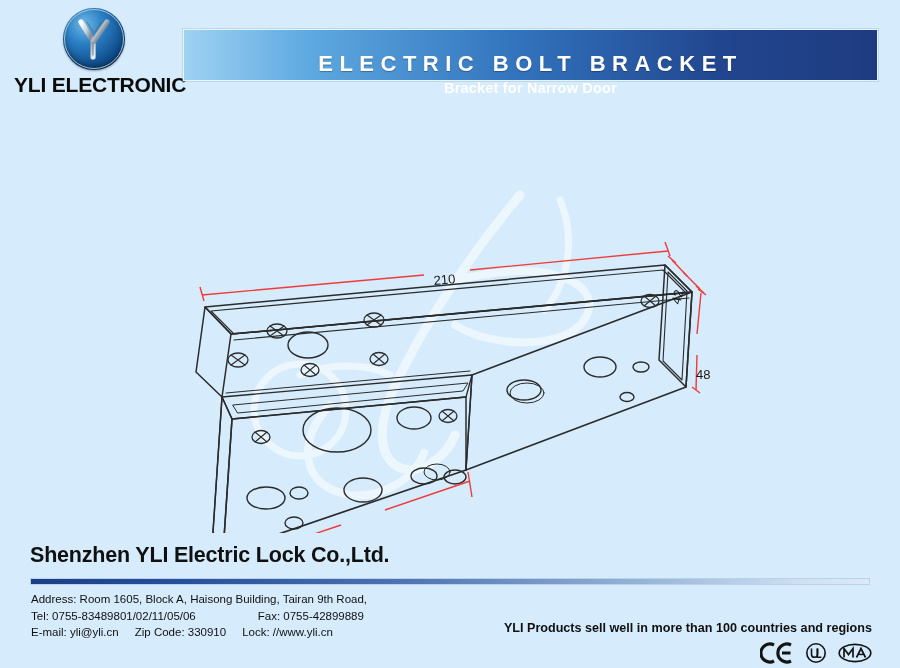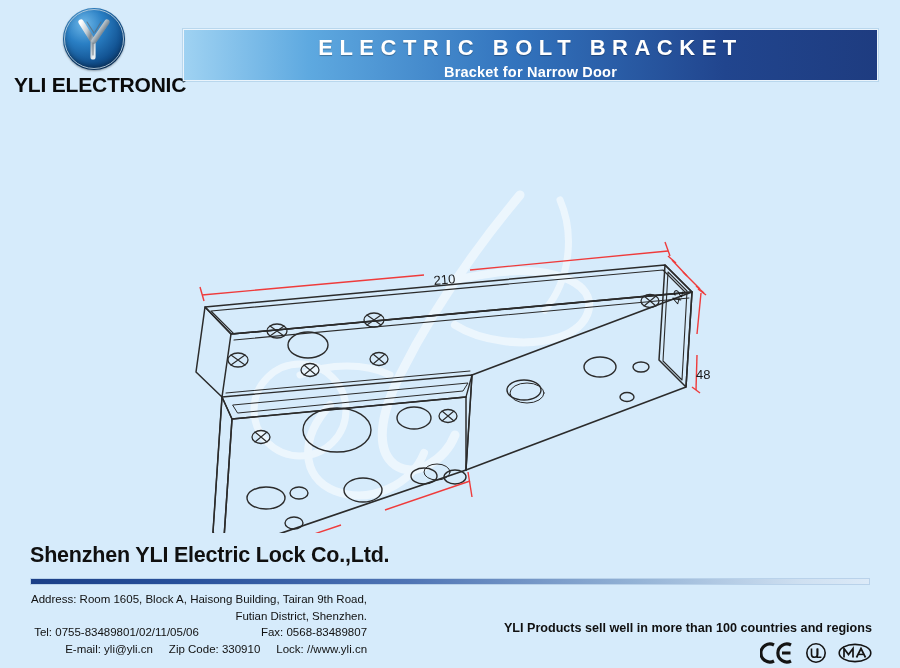--- a/index.html
+++ b/index.html
@@ -72,21 +72,21 @@
     box-sizing: border-box;
     text-align: center;
     box-shadow: 0 0 0 1px rgba(150,190,220,.45);
   }
   #title-main {
     color: #ffffff;
     font-size: 22px;
     font-weight: bold;
     letter-spacing: 6.5px;
     line-height: 1;
-    padding-top: 7px;
+    padding-top: 23px;
     text-shadow: 0 1px 1px rgba(0,0,0,.3);
   }
   #title-sub {
     color: #ffffff;
     font-size: 14.5px;
     font-weight: bold;
     letter-spacing: 0.2px;
     line-height: 1;
     padding-top: 6px;
     font-family: "Liberation Sans", sans-serif;
@@ -122,21 +122,21 @@
     border: 1px solid #b9d2ea;
     box-sizing: border-box;
   }
   #footer-left {
     position: absolute;
     left: 31px; top: 58px;
     font-size: 11.5px;
     color: #111111;
     line-height: 16.6px;
   }
-  .fl-row { white-space: nowrap; text-align: right; }
+  .fl-row { white-space: nowrap; }
   .fl-gap1 { display: inline-block; width: 62px; }
   .fl-gap2 { display: inline-block; width: 16px; }
   .fl-gap3 { display: inline-block; width: 16px; }
   #footer-right {
     position: absolute;
     right: 28px; top: 88px;
     text-align: right;
   }
   #tagline {
     font-size: 12.6px;
@@ -331,22 +331,21 @@
 </div>
 
 <div id="footer">
 
   <div id="company-name">Shenzhen YLI Electric Lock Co.,Ltd.</div>
 
   <div id="footer-divider"></div>
 
   <div id="footer-left">
     <div class="fl-row">Address: Room 1605, Block A, Haisong Building, Tairan 9th Road,</div>
-    <div class="fl-row">Futian District, Shenzhen.</div>
-    <div class="fl-row"><span>Tel: 0755-83489801/02/11/05/06</span><span class="fl-gap1"></span><span>Fax: 0568-83489807</span></div>
+    <div class="fl-row"><span>Tel: 0755-83489801/02/11/05/06</span><span class="fl-gap1"></span><span>Fax: 0755-42899889</span></div>
     <div class="fl-row"><span>E-mail: yli@yli.cn</span><span class="fl-gap2"></span><span>Zip Code: 330910</span><span class="fl-gap3"></span><span>Lock: //www.yli.cn</span></div>
   </div>
 
   <div id="footer-right">
     <div id="tagline">YLI Products sell well in more than 100 countries and regions</div>
     <div id="cert-row">
 
       <svg width="34" height="22" viewBox="0 0 34 22">
         <path d="M14 3 A9 9 0 1 0 14 19" fill="none" stroke="#141414" stroke-width="3.2"></path>
         <path d="M31 3 A9 9 0 1 0 31 19" fill="none" stroke="#141414" stroke-width="3.2"></path>

